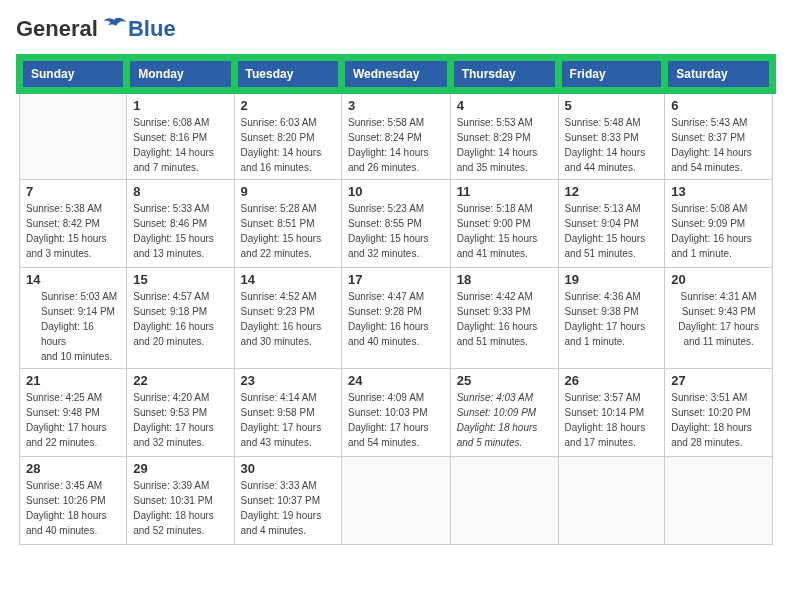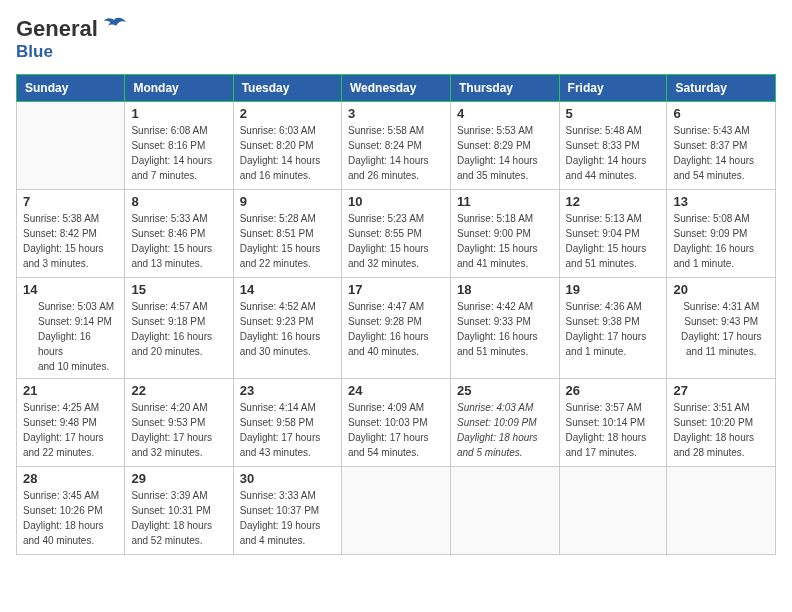--- a/index.html
+++ b/index.html
@@ -11,21 +11,21 @@
       padding: 16px;
     }
     .header {
       display: flex;
       justify-content: space-between;
       align-items: flex-start;
       margin-bottom: 12px;
     }
     .logo {
       display: flex;
-      flex-direction: column;
+      flex-direction: row;
       align-items: flex-start;
     }
     .logo-line {
       display: flex;
       align-items: center;
     }
     .title-block {
       text-align: right;
     }
     .title-month {
@@ -42,21 +42,21 @@
       border-collapse: collapse;
       font-size: 11px;
     }
     .calendar-table th {
       background-color: #2b5fa8;
       color: #fff;
       text-align: left;
       padding: 6px 8px;
       font-size: 12px;
       font-weight: bold;
-      border: 1px solid #22c55e;
+      border: 7px solid #22c55e;
     }
     .calendar-table td {
       border: 1px solid #ccc;
       vertical-align: top;
       padding: 4px 6px;
       width: 110px;
       min-height: 80px;
       background: #fff;
     }
     .calendar-table td.empty {
@@ -84,21 +84,21 @@
 <div class="header">
   <div class="logo">
     <div class="logo-line">
       <span style="font-size:22px;font-weight:bold;color:#333;">General</span>
       <svg width="28" height="22" viewBox="0 0 28 22" style="margin-left:2px;margin-top:-4px;">
         <path d="M14 4 C16 0, 24 2, 26 6 C22 4, 18 6, 16 10 C14 8, 10 8, 8 10 C10 6, 12 4, 14 4Z" fill="#2b5fa8"></path>
         <path d="M14 4 C12 2, 6 1, 4 5 C7 4, 10 5, 12 8 C12 6, 13 5, 14 4Z" fill="#2b5fa8"></path>
       </svg>
     </div>
     <div>
-      <span style="font-size:17px;font-weight:bold;color:#2b5fa8;">Blue</span>
+      <span style="font-size:22px;font-weight:bold;color:#2b5fa8;">Blue</span>
     </div>
   </div>
   <div class="title-block">
     <div class="title-month"></div>
     <div class="title-location"></div>
   </div>
 </div>
 
 <table class="calendar-table">
   <thead>

